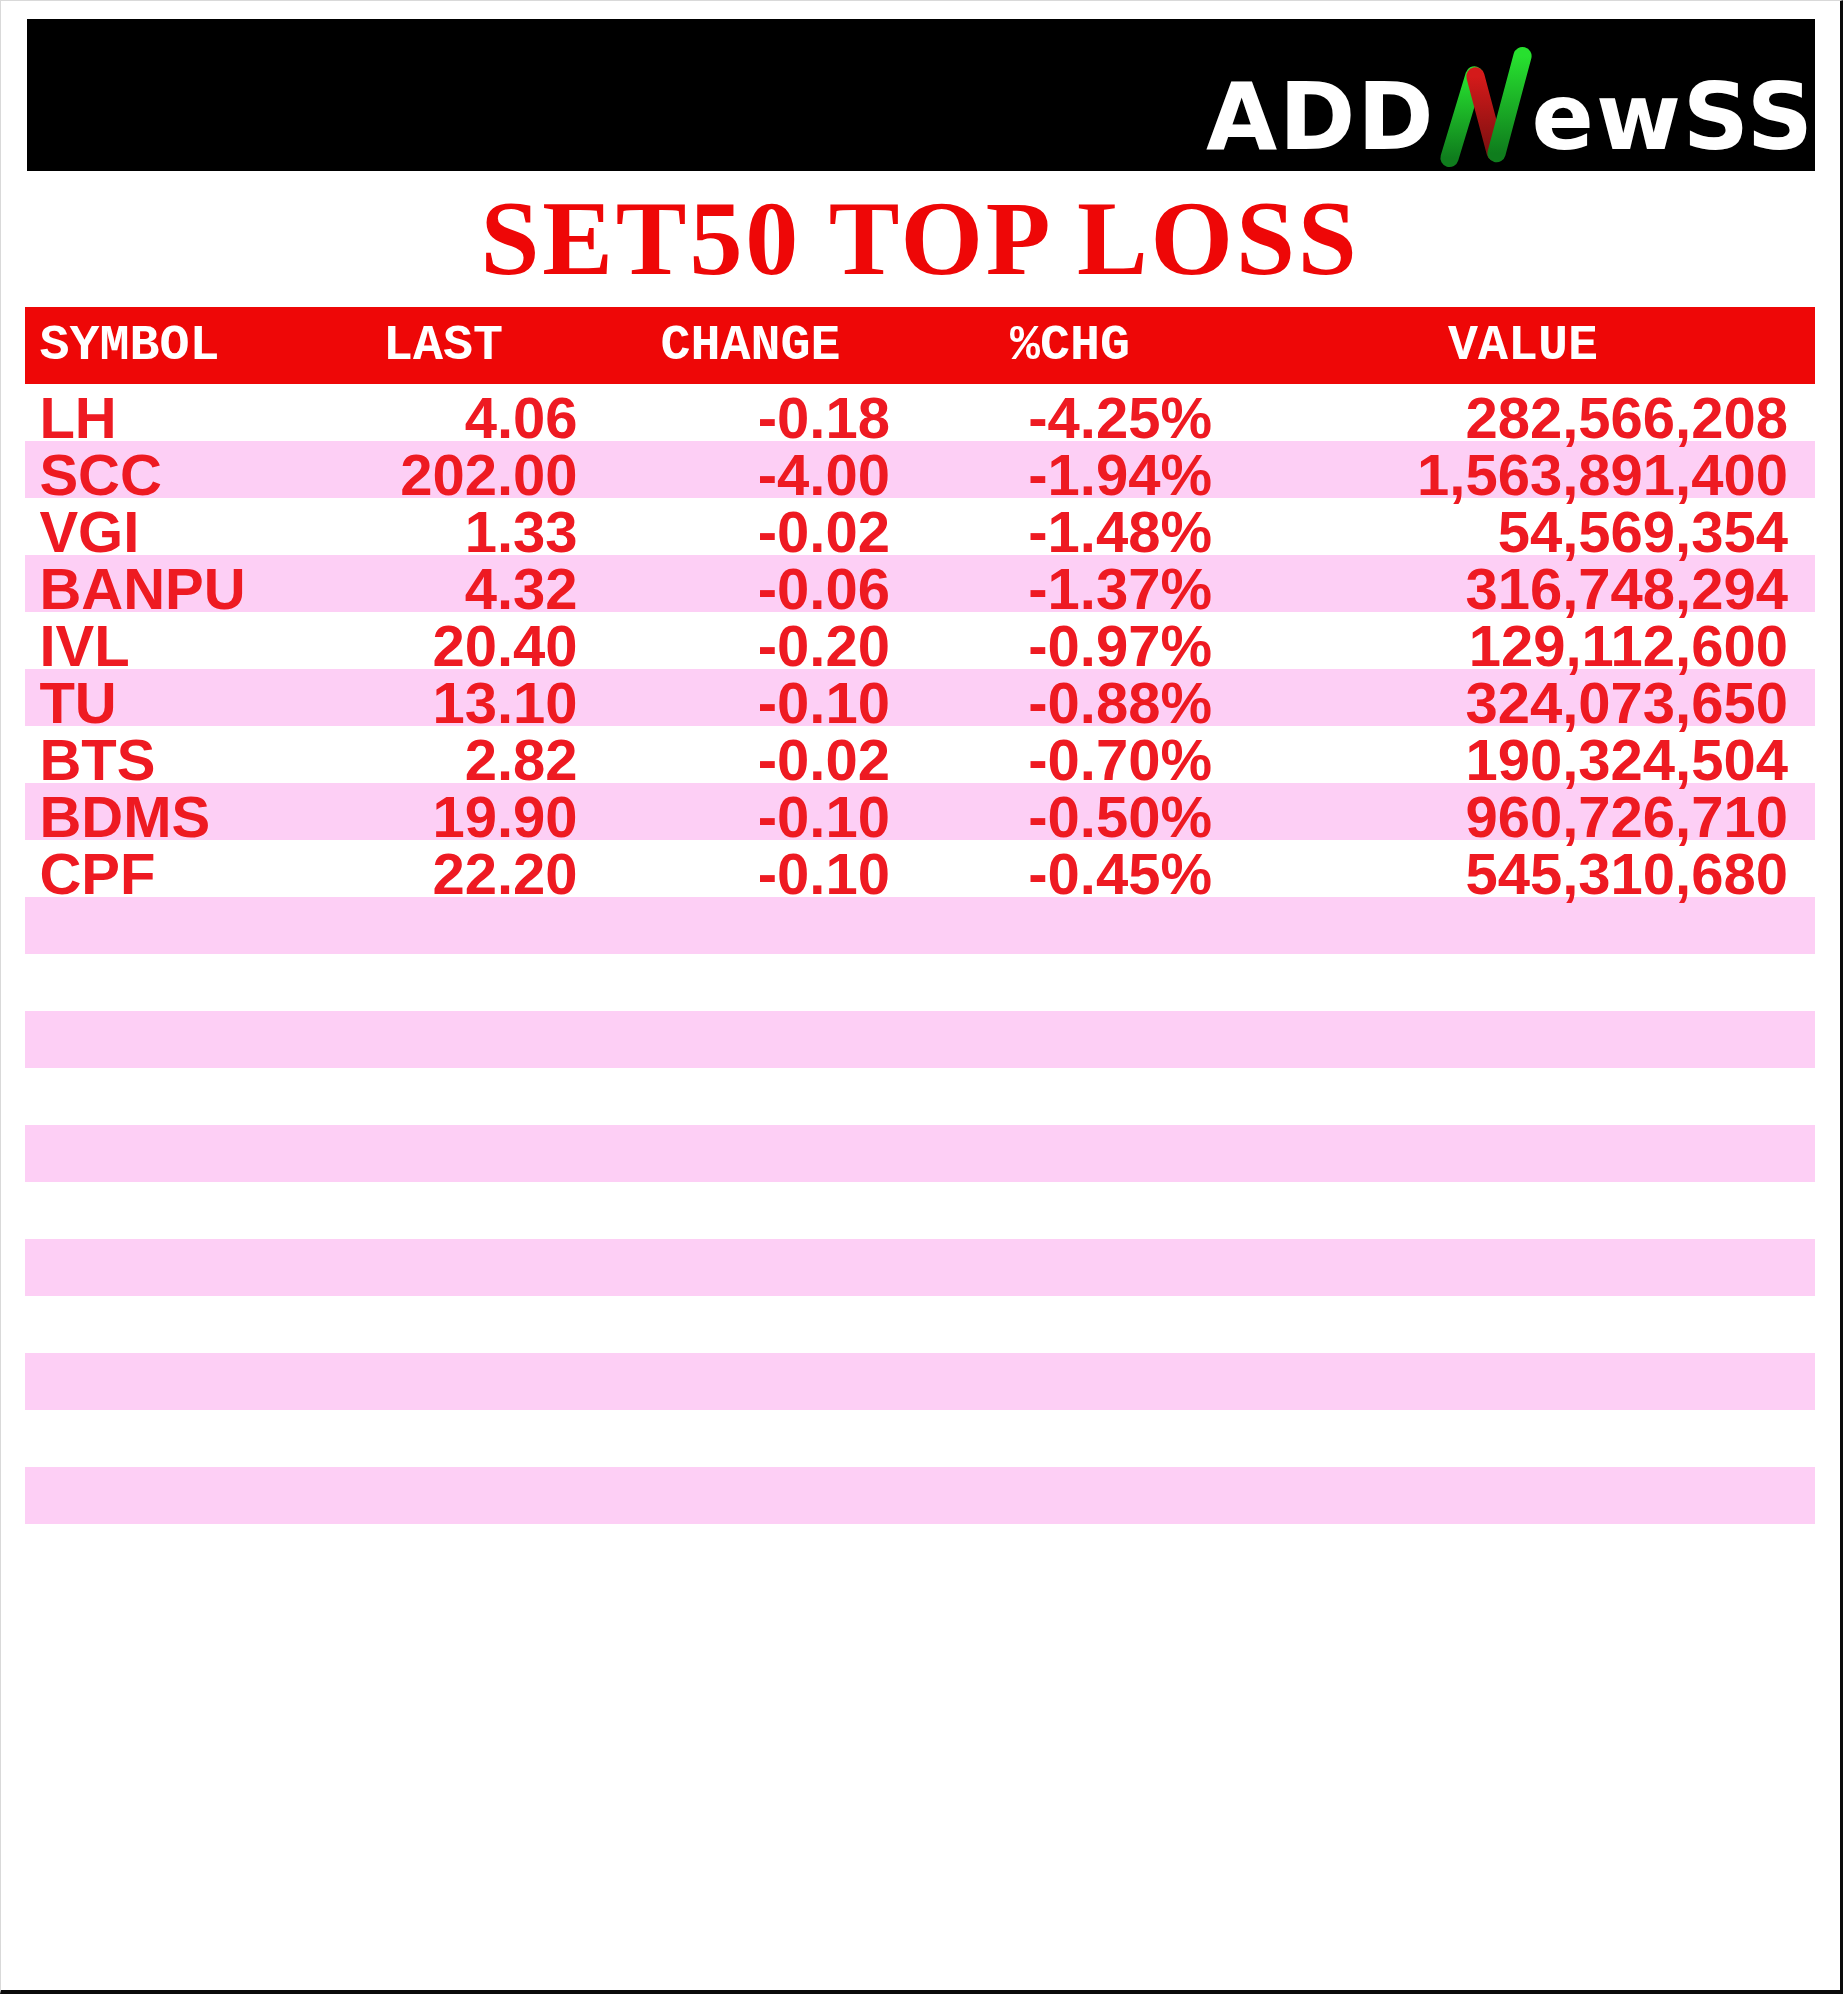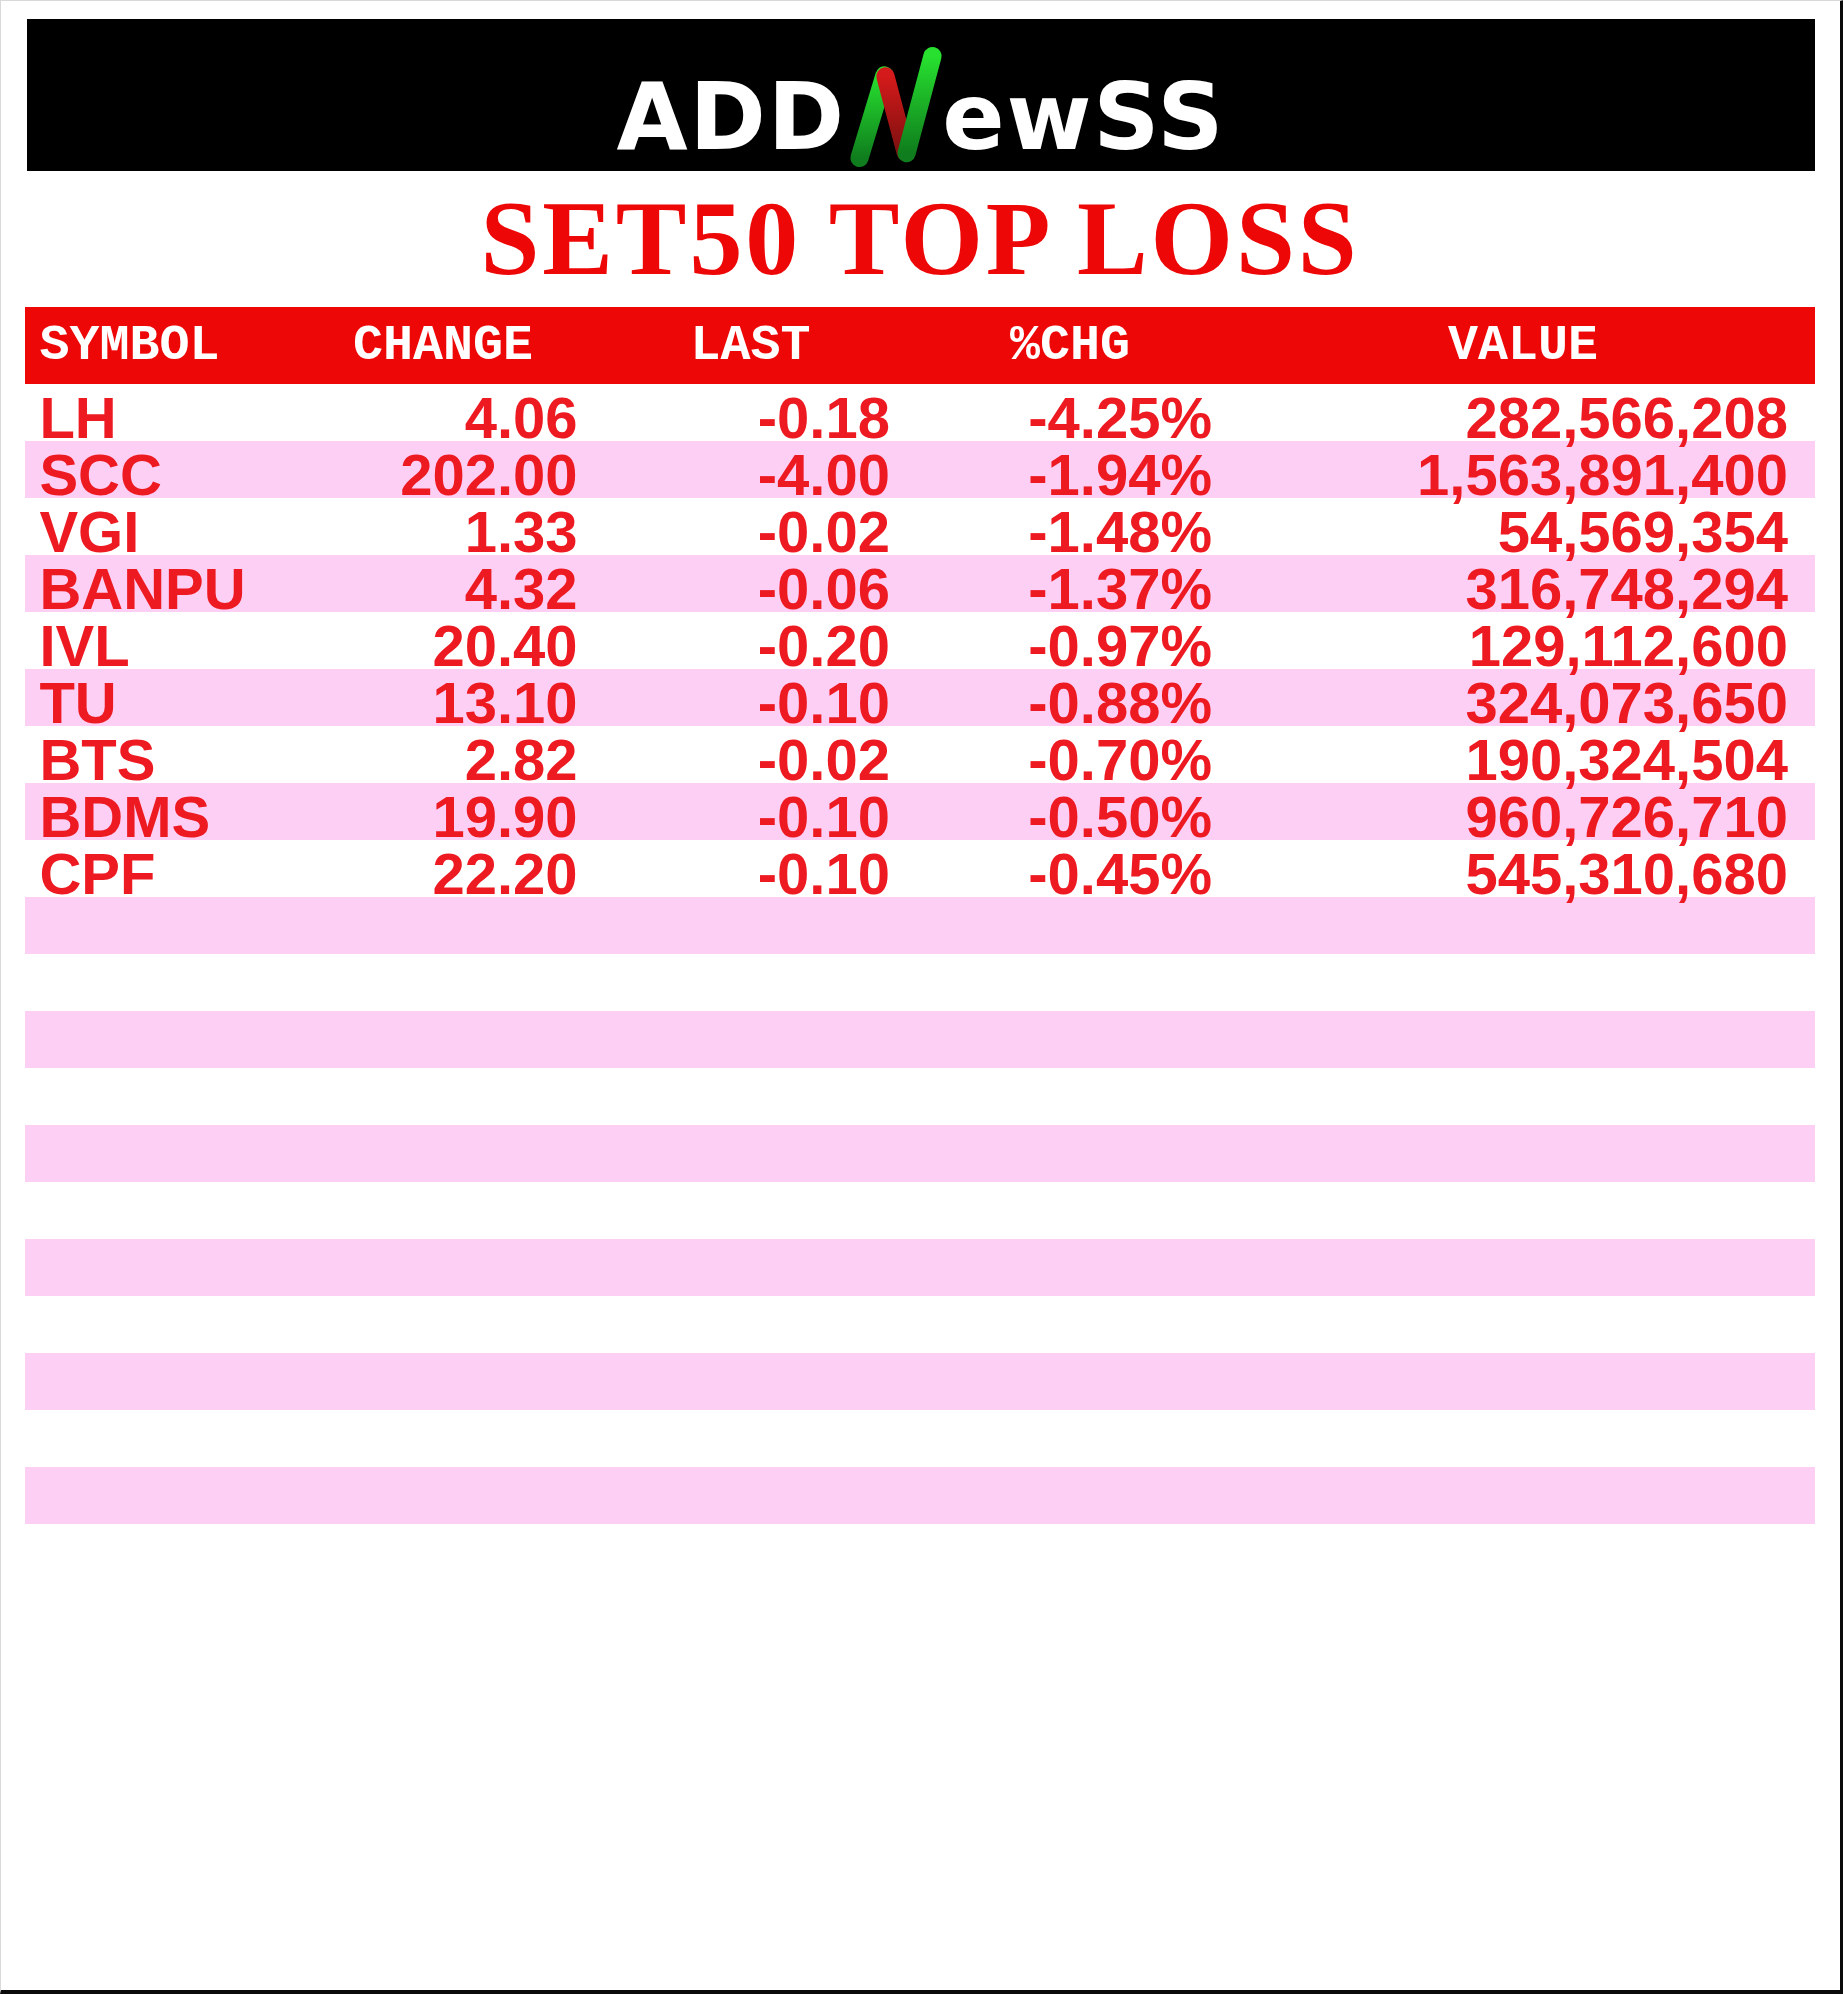--- a/index.html
+++ b/index.html
@@ -19,21 +19,21 @@
     border-top:1.9px solid #d9d9d9;
     border-left:1.9px solid #d9d9d9;
     border-right:4.8px solid #0a0a0a;
     border-bottom:4.8px solid #0a0a0a;
     overflow:hidden;
   }
   
   .logo-bar{
     position:absolute;left:26px;top:18px;width:1788px;height:152px;
     background:#000000;
-    display:flex;align-items:center;justify-content:center;
+    display:flex;align-items:center;justify-content:flex-end;
   }
   .logo{
     display:flex;align-items:flex-end;
     color:#ffffff;
     font-family:"DejaVu Sans", sans-serif;
     font-weight:700;font-size:92px;line-height:1;
     letter-spacing:1.9px;
   }
   .logo span{line-height:0.95;}
   .logo svg{display:block;transform:translateY(15.4px);margin:0 -1.9px 0 1.9px;}
@@ -98,22 +98,22 @@
       </svg>
       <span>ewSS</span>
     </div>
   </div>
 
   <div class="page-title">SET50 TOP LOSS</div>
 
   <div class="tbl">
     <div class="grid hdr">
       <div class="cell sym">SYMBOL</div>
+      <div class="cell">LAST</div>
       <div class="cell">CHANGE</div>
-      <div class="cell">LAST</div>
       <div class="cell">%CHG</div>
       <div class="cell">VALUE</div>
     </div>
     <div id="table-body">
   <div class="grid row">
     <div class="cell sym">LH</div>
     <div class="cell last">4.06</div>
     <div class="cell chg">-0.18</div>
     <div class="cell pct">-4.25%</div>
     <div class="cell val">282,566,208</div>

